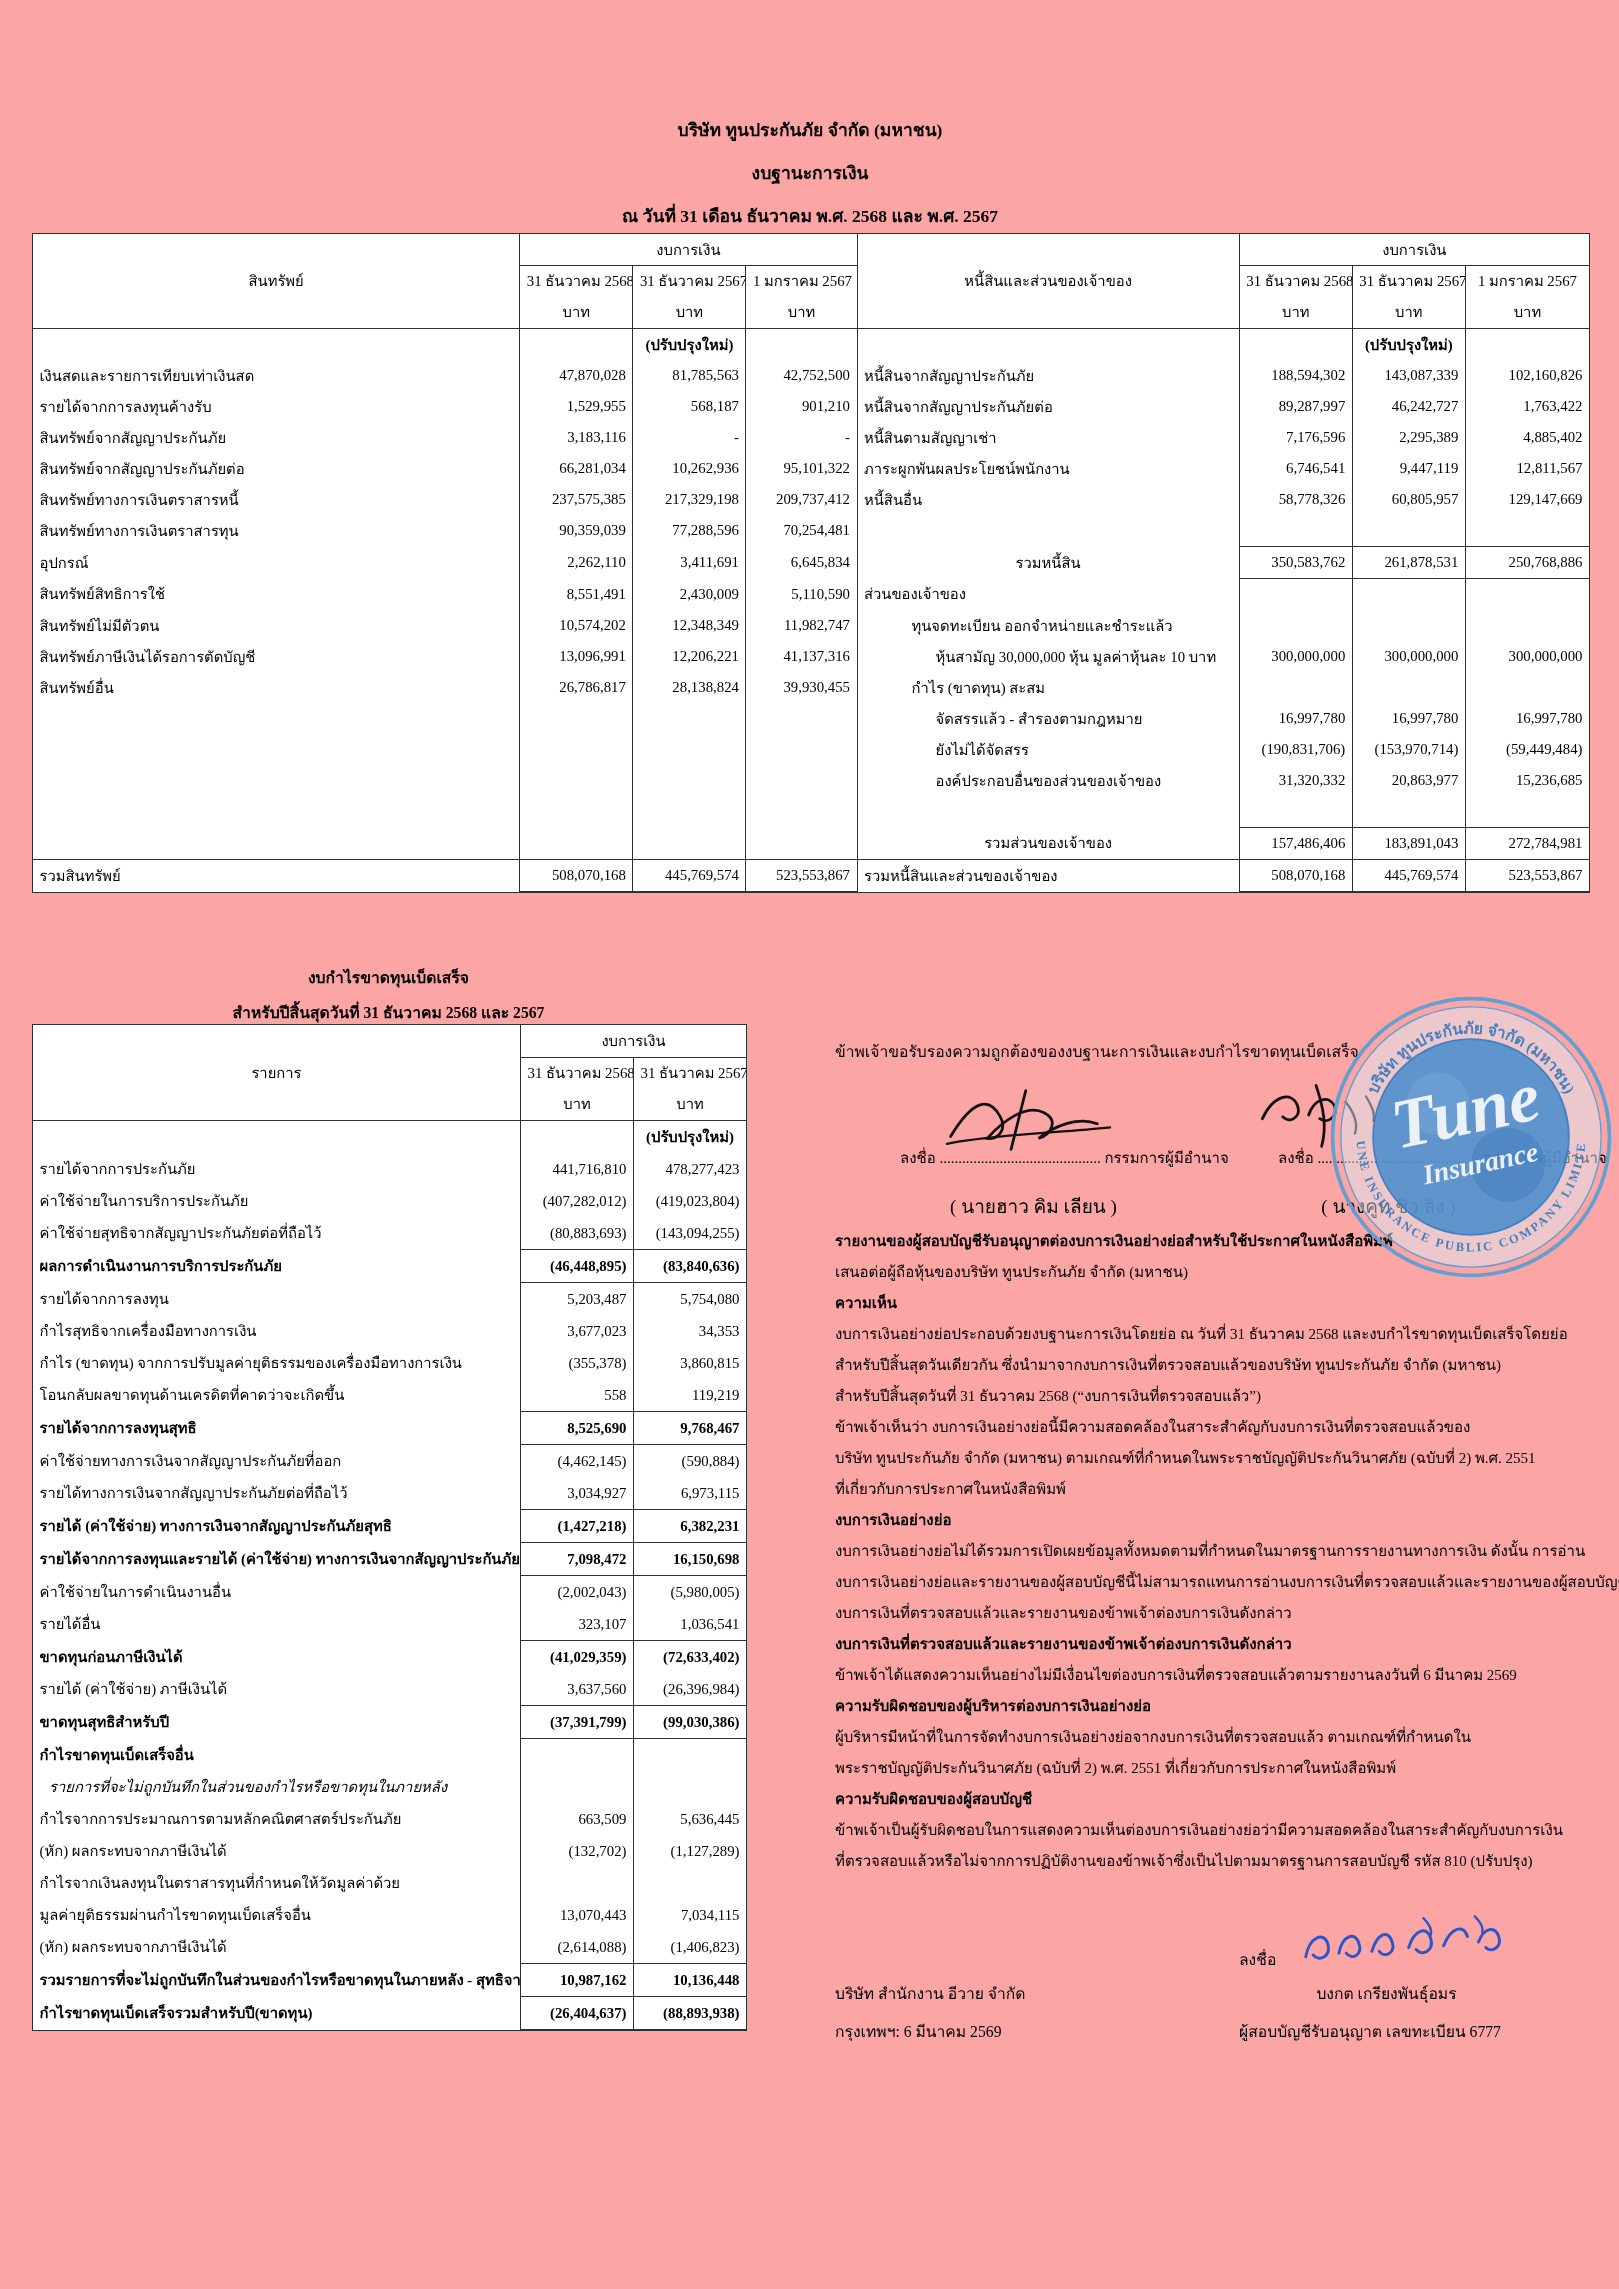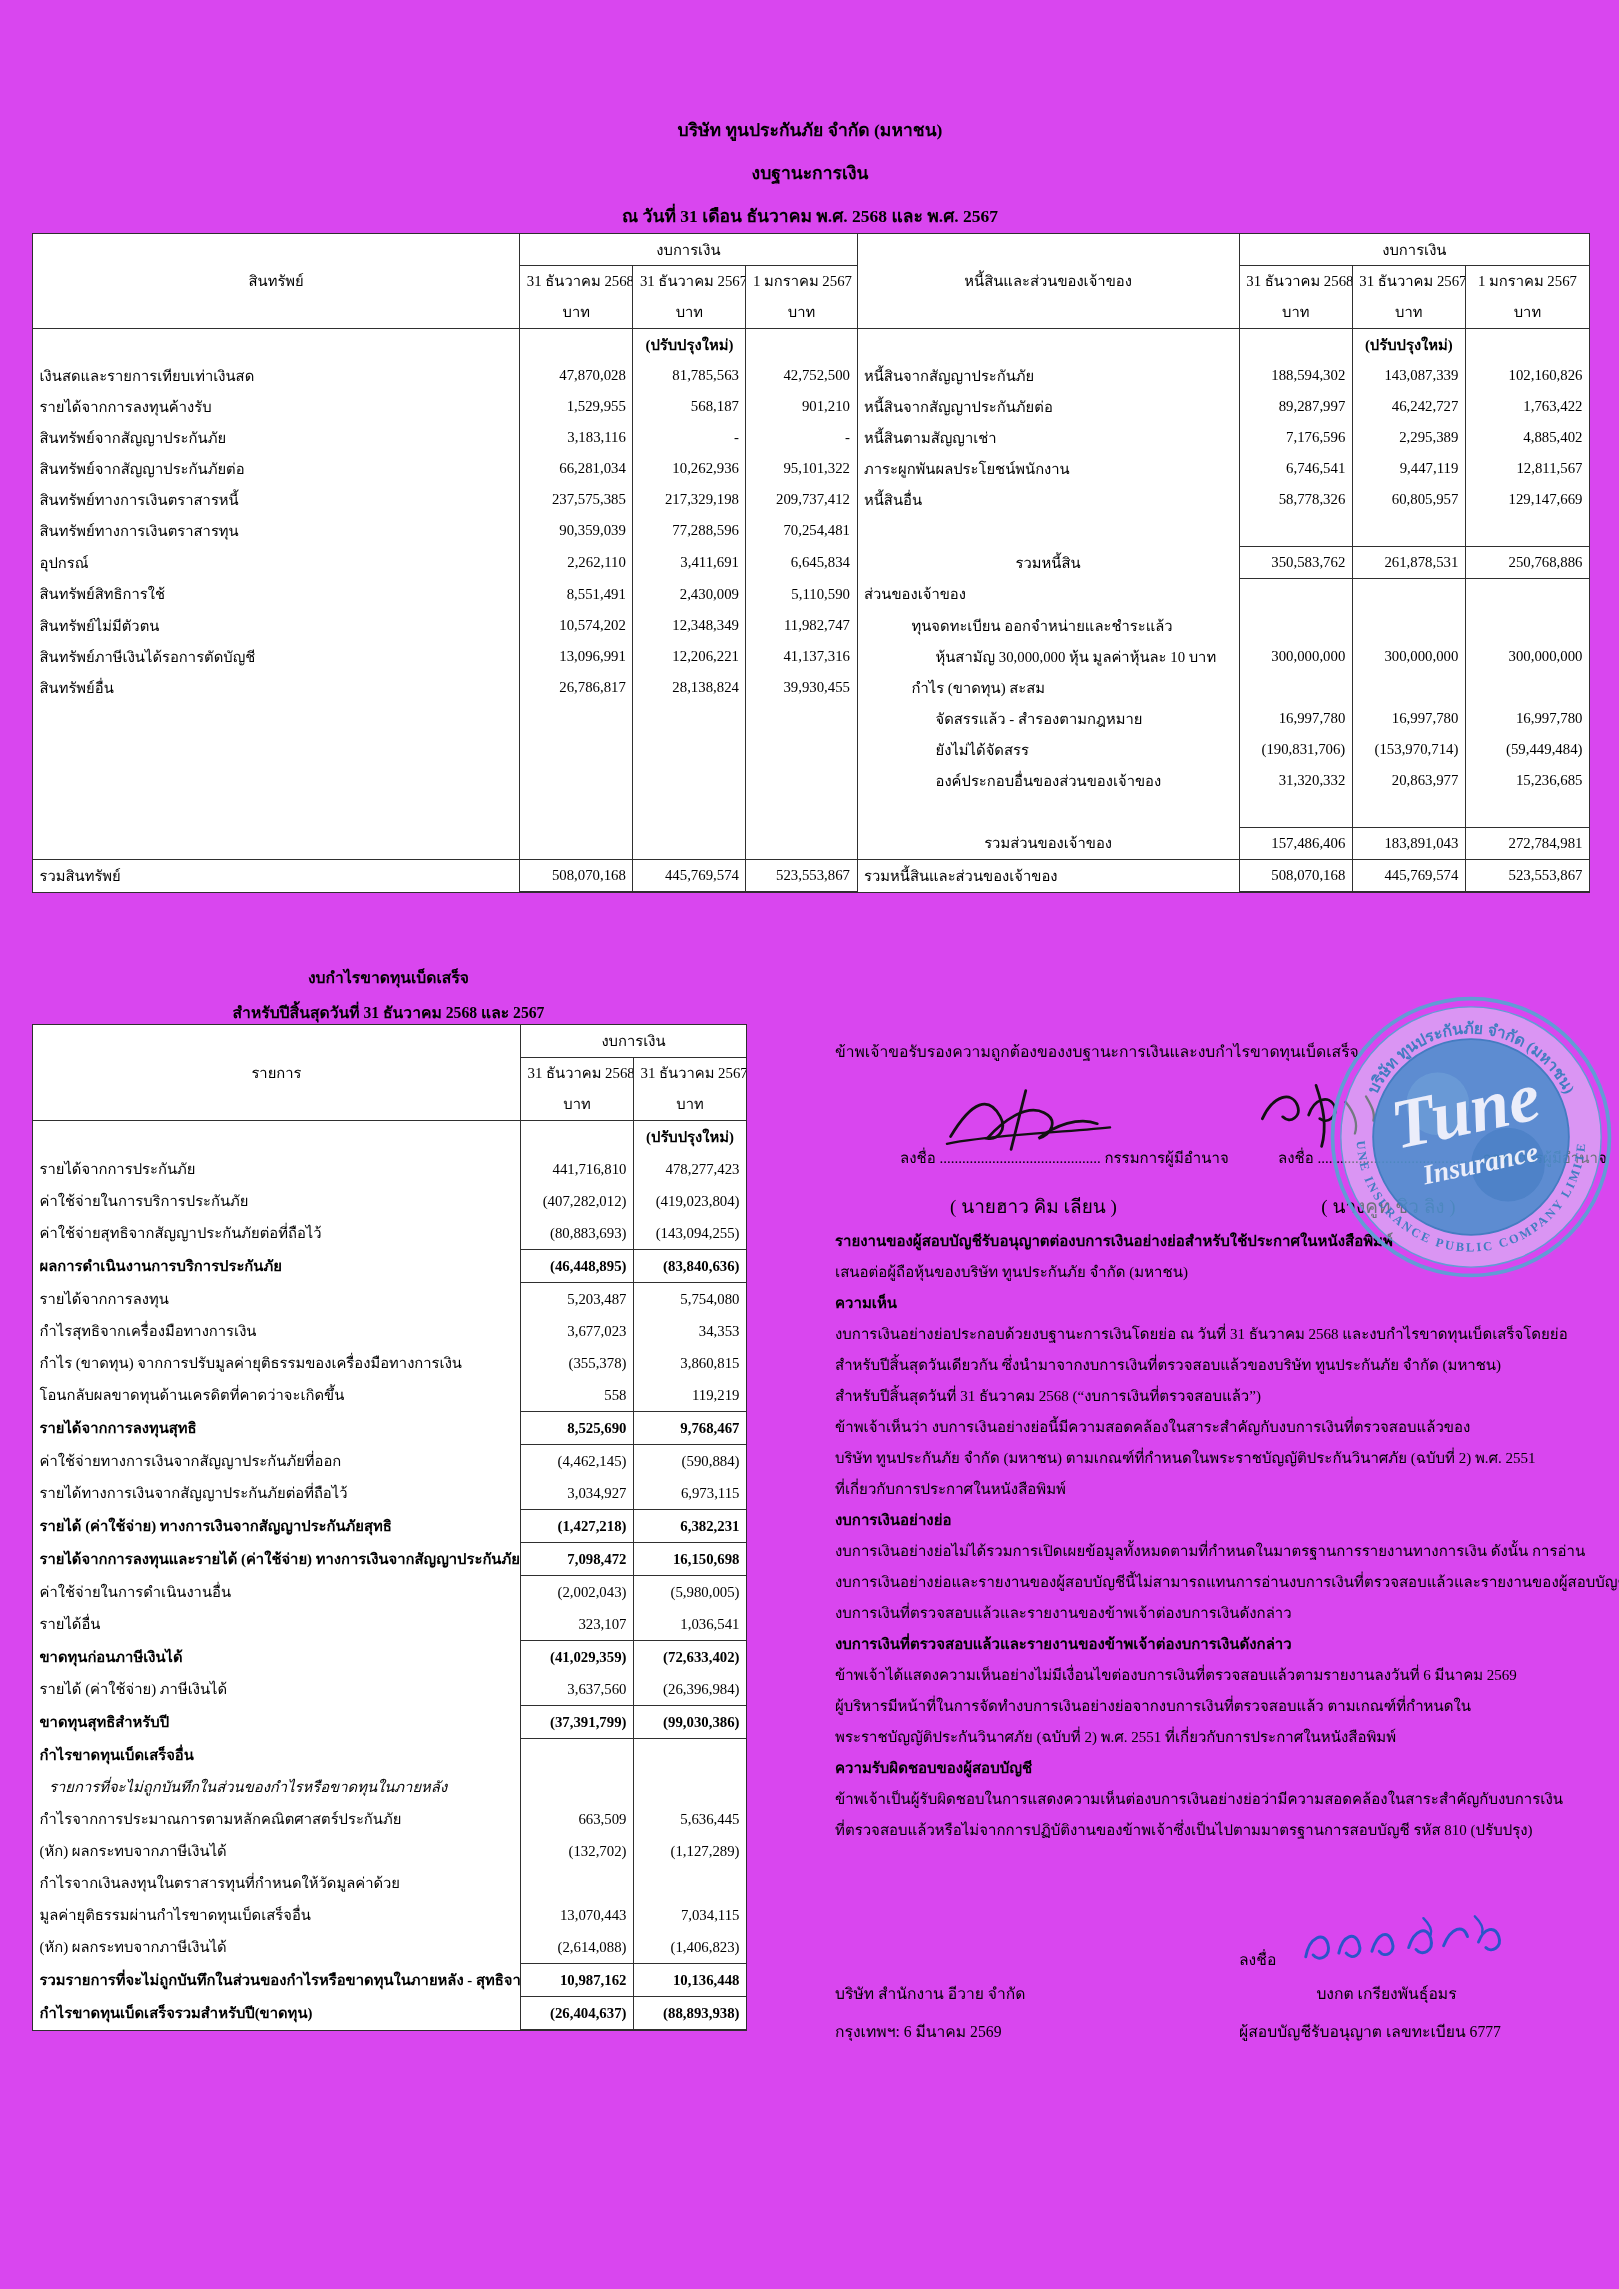--- a/index.html
+++ b/index.html
@@ -1,16 +1,16 @@
 <!DOCTYPE html>
 <html style="font-size:14.8px"><head>
 <meta charset="utf-8">
 <style>
   html,body{margin:0;padding:0;background:#e8e8e8;}
-  .page{position:relative;width:1620px;height:2290px;background:#d946ef;margin:0 auto;
+  .page{position:relative;width:1620px;height:2290px;background:#fca5a5;margin:0 auto;
         font-family:"Liberation Serif","DejaVu Serif",serif;color:#000;overflow:hidden;}
 
   
   .doc-header{position:absolute;top:109px;left:0;width:100%;text-align:center;
               font-weight:bold;font-size:17.5px;line-height:43px;}
 
   
   table{border-collapse:collapse;table-layout:fixed;background:#fff;}
   #bs-table{position:absolute;left:32px;top:233px;width:1558px;border:1.8px solid #2f2f2f;}
   #is-table{position:absolute;left:32px;top:1024px;width:713px;border:1.8px solid #2f2f2f;}
@@ -514,20 +514,21 @@
       <div class="line">สำหรับปีสิ้นสุดวันที่ 31 ธันวาคม 2568 (“งบการเงินที่ตรวจสอบแล้ว”)</div>
       <div class="line">ข้าพเจ้าเห็นว่า งบการเงินอย่างย่อนี้มีความสอดคล้องในสาระสำคัญกับงบการเงินที่ตรวจสอบแล้วของ</div>
       <div class="line">บริษัท ทูนประกันภัย จำกัด (มหาชน) ตามเกณฑ์ที่กำหนดในพระราชบัญญัติประกันวินาศภัย (ฉบับที่ 2) พ.ศ. 2551</div>
       <div class="line">ที่เกี่ยวกับการประกาศในหนังสือพิมพ์</div>
       <div class="line b">งบการเงินอย่างย่อ</div>
       <div class="line">งบการเงินอย่างย่อไม่ได้รวมการเปิดเผยข้อมูลทั้งหมดตามที่กำหนดในมาตรฐานการรายงานทางการเงิน ดังนั้น การอ่าน</div>
       <div class="line">งบการเงินอย่างย่อและรายงานของผู้สอบบัญชีนี้ไม่สามารถแทนการอ่านงบการเงินที่ตรวจสอบแล้วและรายงานของผู้สอบบัญชีได้</div>
       <div class="line">งบการเงินที่ตรวจสอบแล้วและรายงานของข้าพเจ้าต่องบการเงินดังกล่าว</div>
       <div class="line b">งบการเงินที่ตรวจสอบแล้วและรายงานของข้าพเจ้าต่องบการเงินดังกล่าว</div>
       <div class="line">ข้าพเจ้าได้แสดงความเห็นอย่างไม่มีเงื่อนไขต่องบการเงินที่ตรวจสอบแล้วตามรายงานลงวันที่ 6 มีนาคม 2569</div>
+      <div class="line b">ความรับผิดชอบของผู้บริหารต่องบการเงินอย่างย่อ</div>
       <div class="line">ผู้บริหารมีหน้าที่ในการจัดทำงบการเงินอย่างย่อจากงบการเงินที่ตรวจสอบแล้ว ตามเกณฑ์ที่กำหนดใน</div>
       <div class="line">พระราชบัญญัติประกันวินาศภัย (ฉบับที่ 2) พ.ศ. 2551 ที่เกี่ยวกับการประกาศในหนังสือพิมพ์</div>
       <div class="line b">ความรับผิดชอบของผู้สอบบัญชี</div>
       <div class="line">ข้าพเจ้าเป็นผู้รับผิดชอบในการแสดงความเห็นต่องบการเงินอย่างย่อว่ามีความสอดคล้องในสาระสำคัญกับงบการเงิน</div>
       <div class="line">ที่ตรวจสอบแล้วหรือไม่จากการปฏิบัติงานของข้าพเจ้าซึ่งเป็นไปตามมาตรฐานการสอบบัญชี รหัส 810 (ปรับปรุง)</div>
     </div>
 
   <div class="abs footer-text" style="left:1239px;top:1947px;">ลงชื่อ</div>
   <svg class="abs" style="left:1294px;top:1909px;" width="222" height="68" viewBox="0 0 240 74">
     <path d="M12 52 C16 30, 32 24, 36 38 C40 52, 26 58, 20 50 M48 48 C52 28, 66 24, 70 38 C74 50, 62 56, 56 48" stroke="#2b55c8" stroke-width="3.2" fill="none" stroke-linecap="round"></path>

